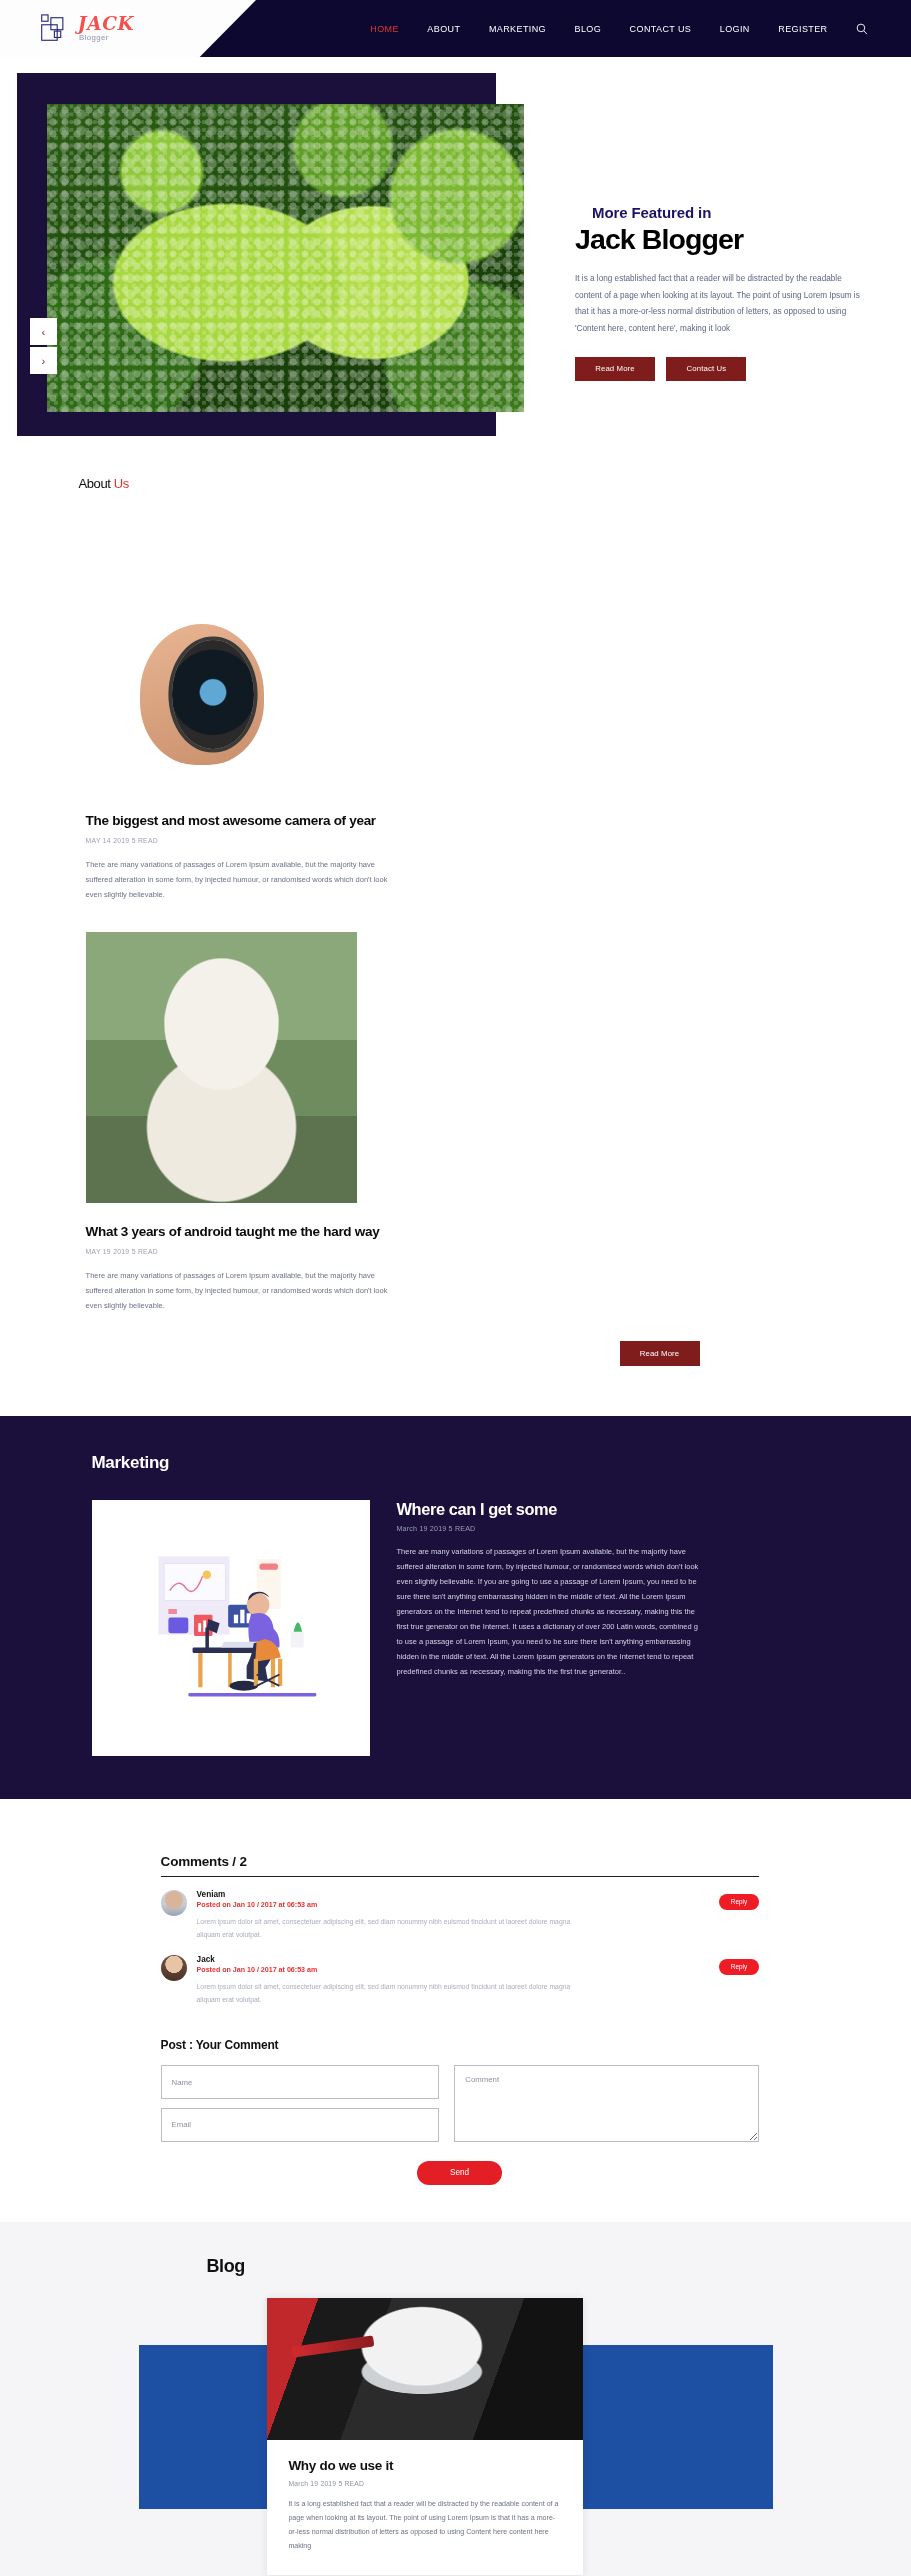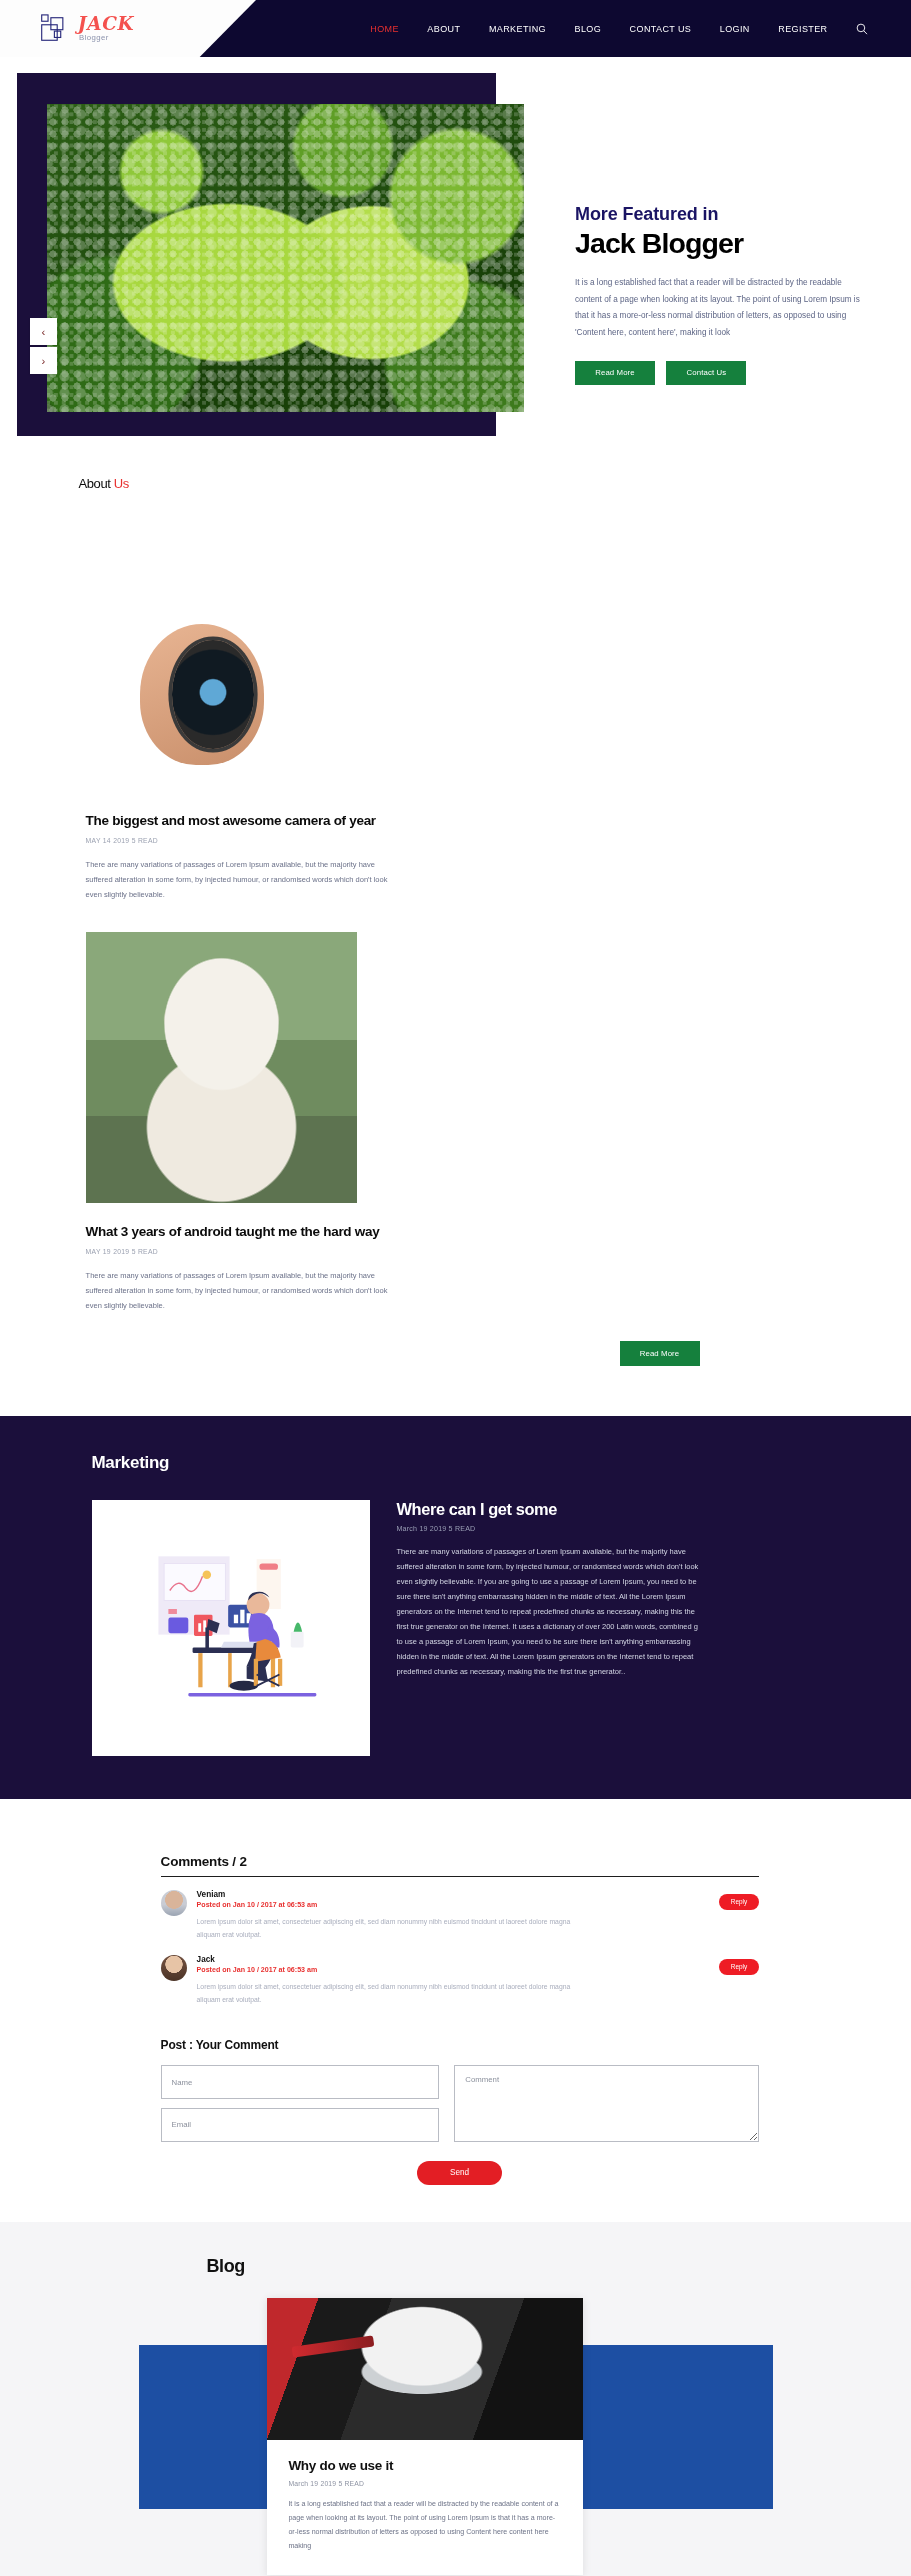--- a/index.html
+++ b/index.html
@@ -135,42 +135,43 @@
     display: flex; align-items: center; justify-content: center;
     box-shadow: 0 0.7px 2.1px rgba(0,0,0,.18);
   }
   .hero-text {
     position: absolute;
     left: 575px; top: 147px;
     width: 285px;
     z-index: 4;
   }
   .hero-kicker {
-    font-size: 18px;
+    font-size: 15px;
     font-weight: bold;
     color: #1a1464;
     letter-spacing: -0.1px;
+    margin-left: 17px;
   }
   .hero-title {
     font-size: 28.5px;
     font-weight: bold;
     color: #000;
     letter-spacing: -0.9px;
     margin-top: 2.8px;
     line-height: 1.1;
   }
   .hero-desc {
     margin-top: 15.7px;
     font-size: 8.2px;
     line-height: 2.05;
     color: #5d6585;
   }
   .hero-btns { margin-top: 18.5px; display: flex; gap: 11.4px; }
   .btn-dark {
-    background: #15803d;
+    background: #7f1d1d;
     color: #fff;
     border: 0;
     font-size: 7.8px;
     padding: 7.8px 0;
     width: 80px;
     cursor: pointer;
     letter-spacing: 0.1px;
   }
 
   

